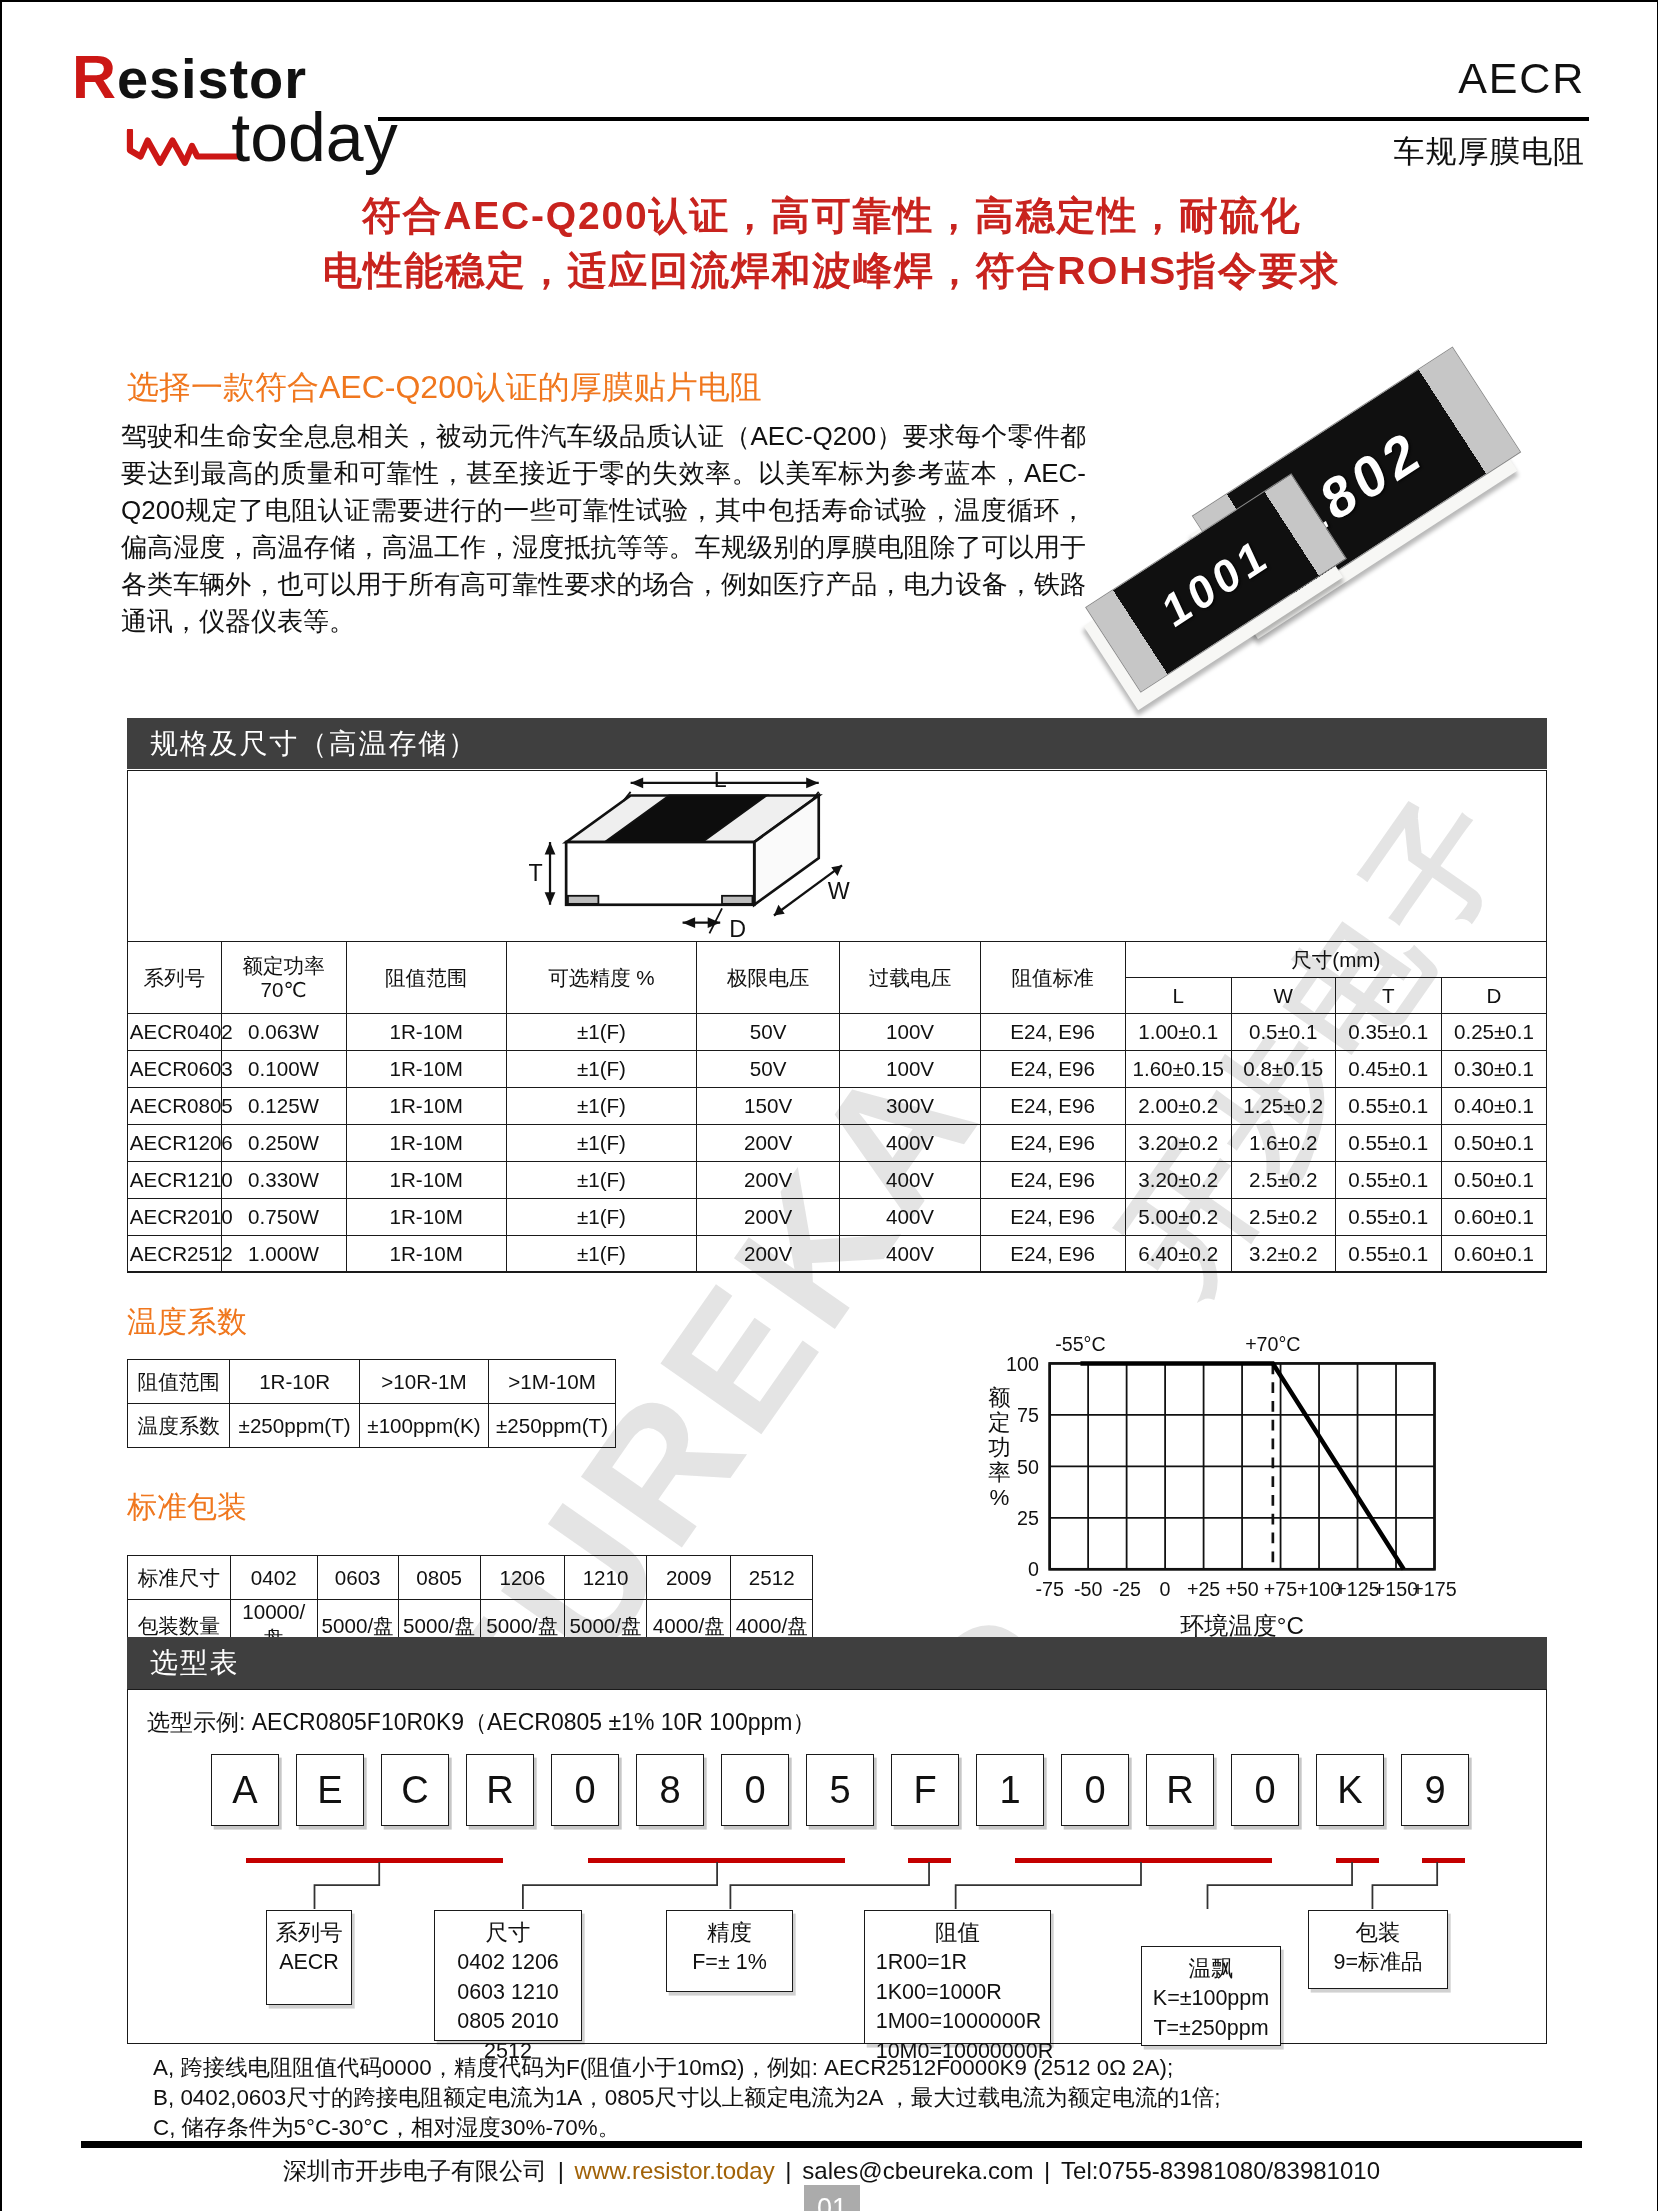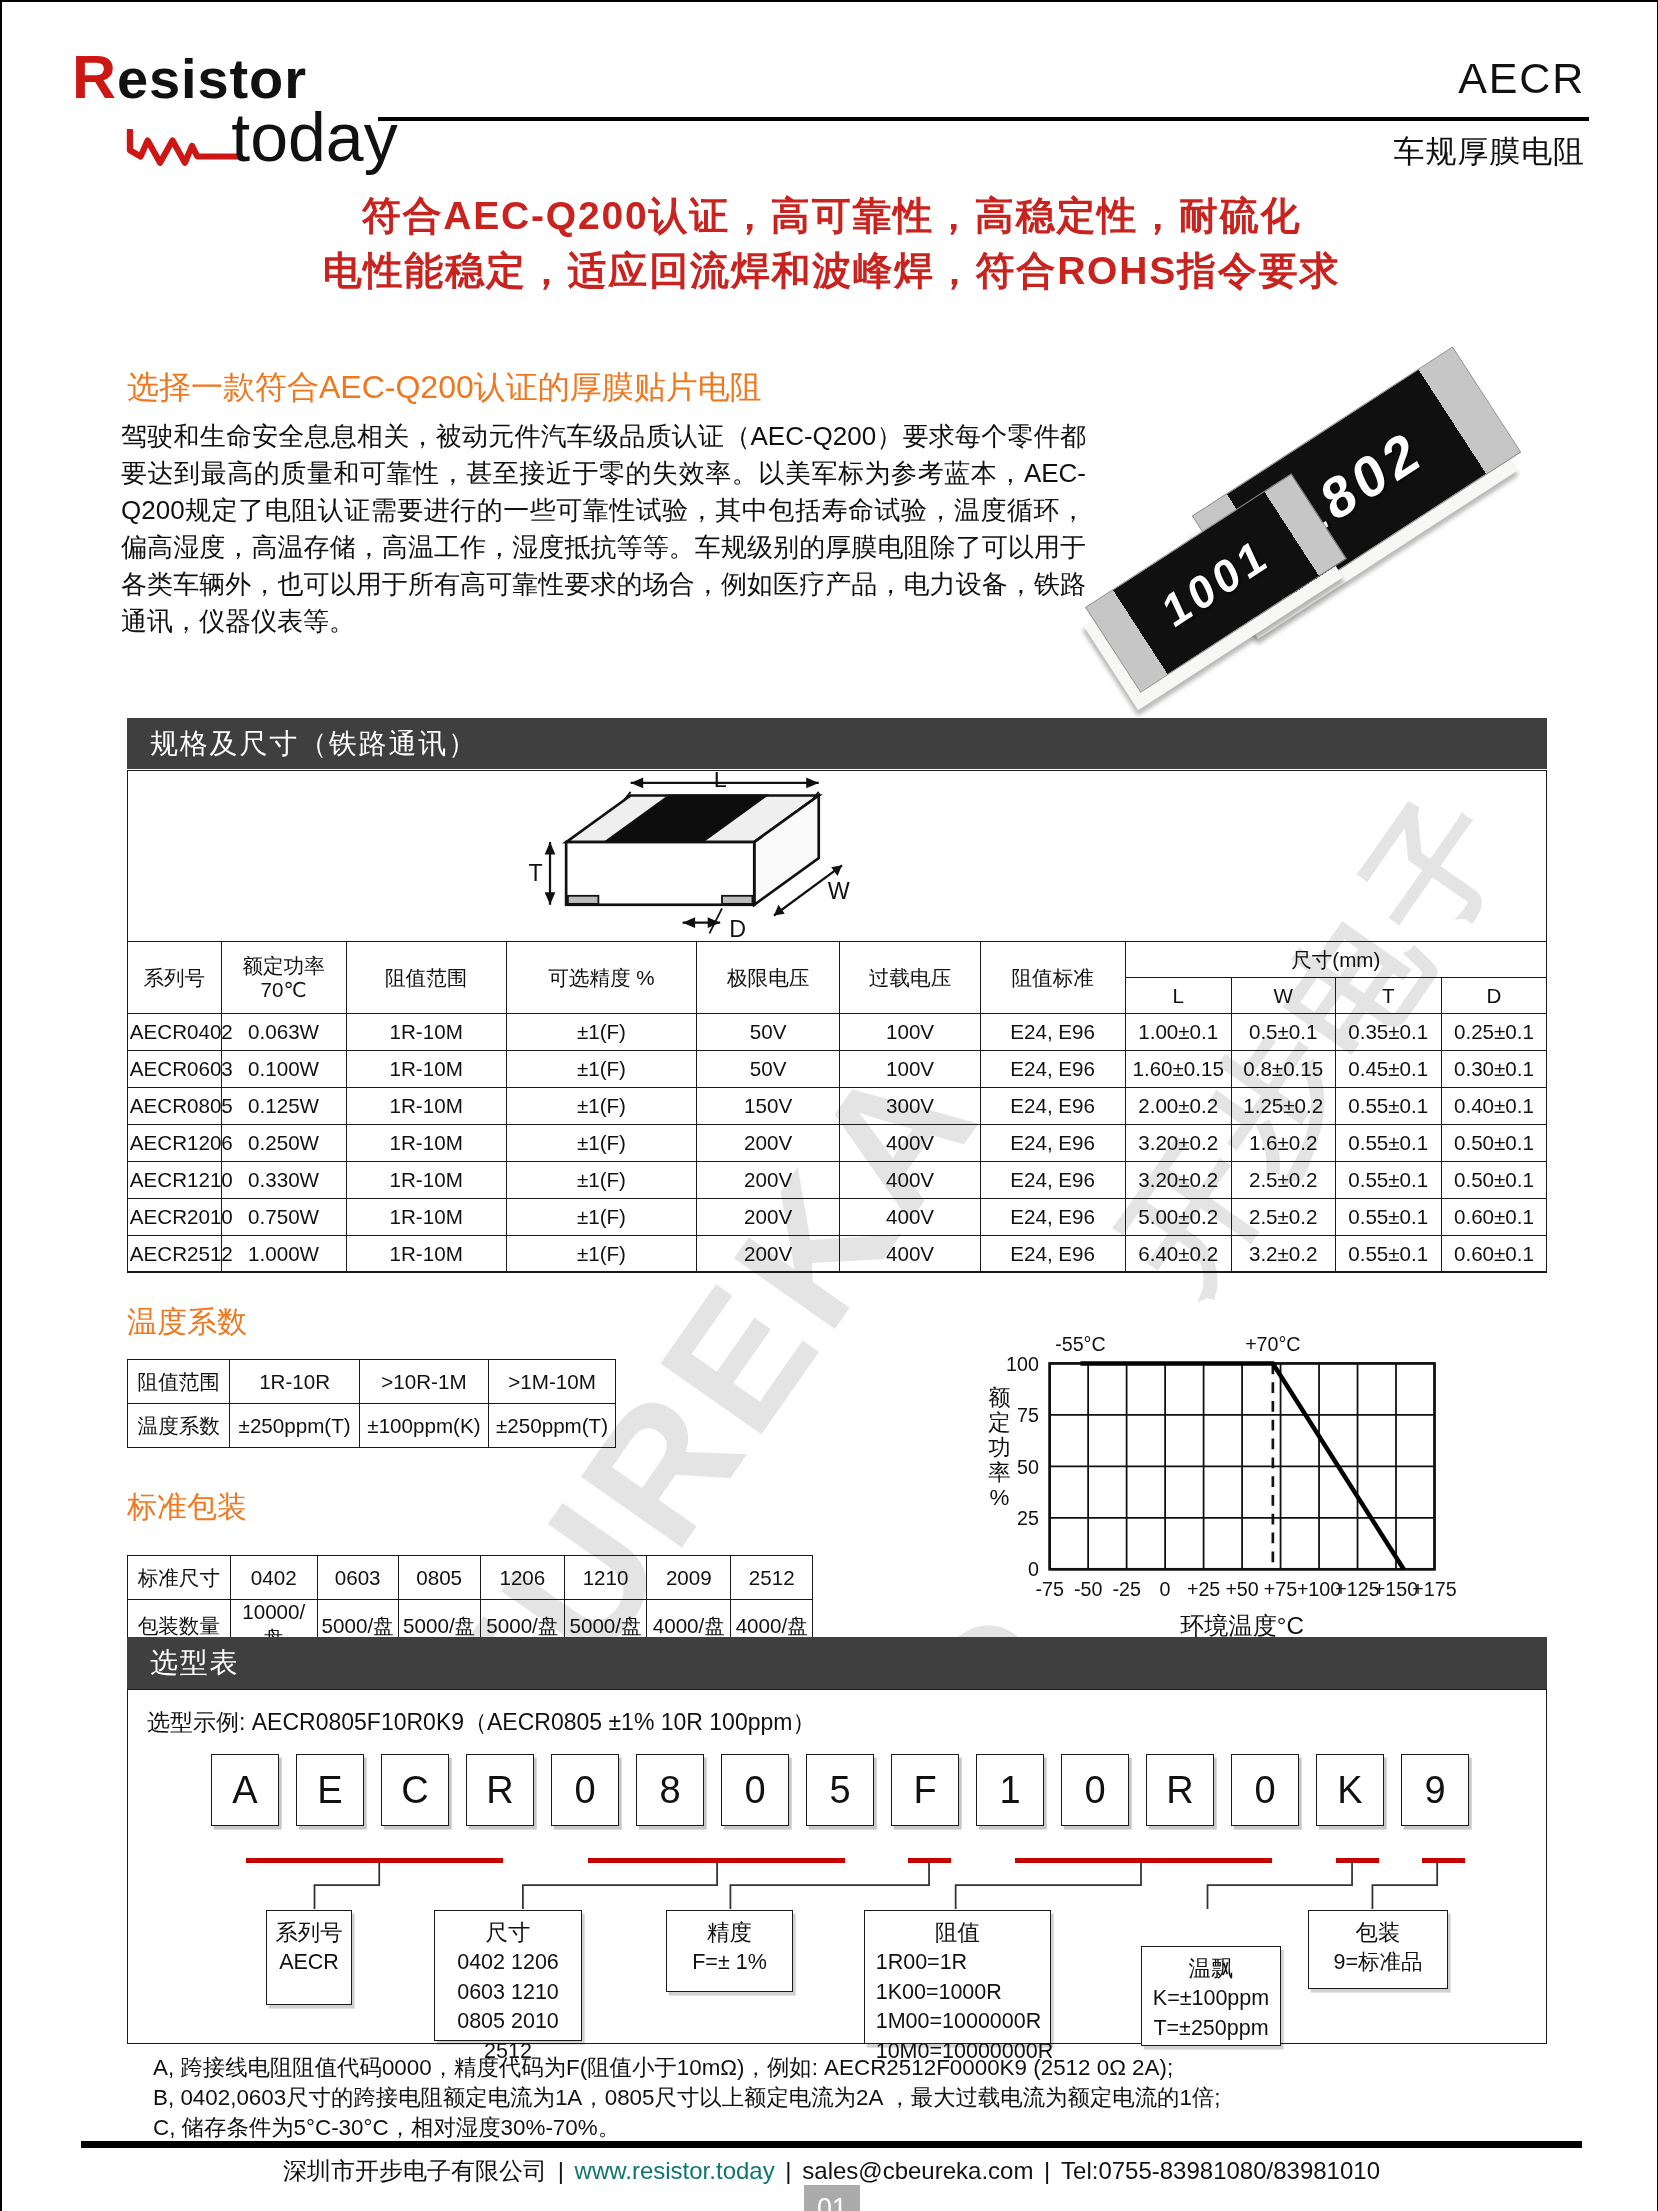--- a/index.html
+++ b/index.html
@@ -96,21 +96,21 @@
   .gb4 .gtitle{text-align:center;}
   .gb4 .glines{padding-left:10.7px;}
   .gb5{left:1139px;width:140px;height:100px;margin-top:36px;}
   .gb6{left:1306px;width:140px;height:79px;}
 
   
   .notes{left:116px;top:2051px;width:1433px;font-size:22.4px;line-height:30px;z-index:2;margin-left:35px;}
   .foot-rule{left:79px;top:2139px;width:1501px;height:7.2px;background:#000;z-index:2;}
   .foot-text{left:0;top:2153px;width:1659px;text-align:center;font-size:24px;z-index:2;}
   .foot-text .sep{padding:0 10.7px;}
-  .foot-text .url{color:#0f766e;}
+  .foot-text .url{color:#a16207;}
   .page-num{left:802px;top:2183px;width:56px;height:47px;background:#ababab;color:#fff;font-size:27px;
             display:flex;align-items:center;justify-content:center;z-index:2;}
 </style>
 </head>
 <body>
 
 <div class="page">
 
   <div class="wm-clip">
     <div class="wm wm1">D&amp;B</div>
@@ -141,21 +141,21 @@
   <div class="abs chips">
     <div class="chip chip-big">
         <span>1802</span>
       </div>
     <div class="chip chip-small">
         <span>1001</span>
       </div>
   </div>
 
   <div class="abs dark-bar spec-bar">
-      <span>规格及尺寸（铁路通讯）</span>
+      <span>规格及尺寸（高温存储）</span>
     </div>
   <div class="abs spec-box"></div>
 
   <svg class="abs dim-svg" width="627" height="167" viewBox="0 0 700 186">
 
     <polygon points="200,78 410,78 482,26 272,26" fill="#efefef" stroke="#111" stroke-width="3"></polygon>
     <polygon points="243,78 352,78 424,26 315,26" fill="#0d0d0d" stroke="#111" stroke-width="2"></polygon>
 
     <polygon points="410,78 482,26 482,96 410,148" fill="#fafafa" stroke="#111" stroke-width="3"></polygon>
 

